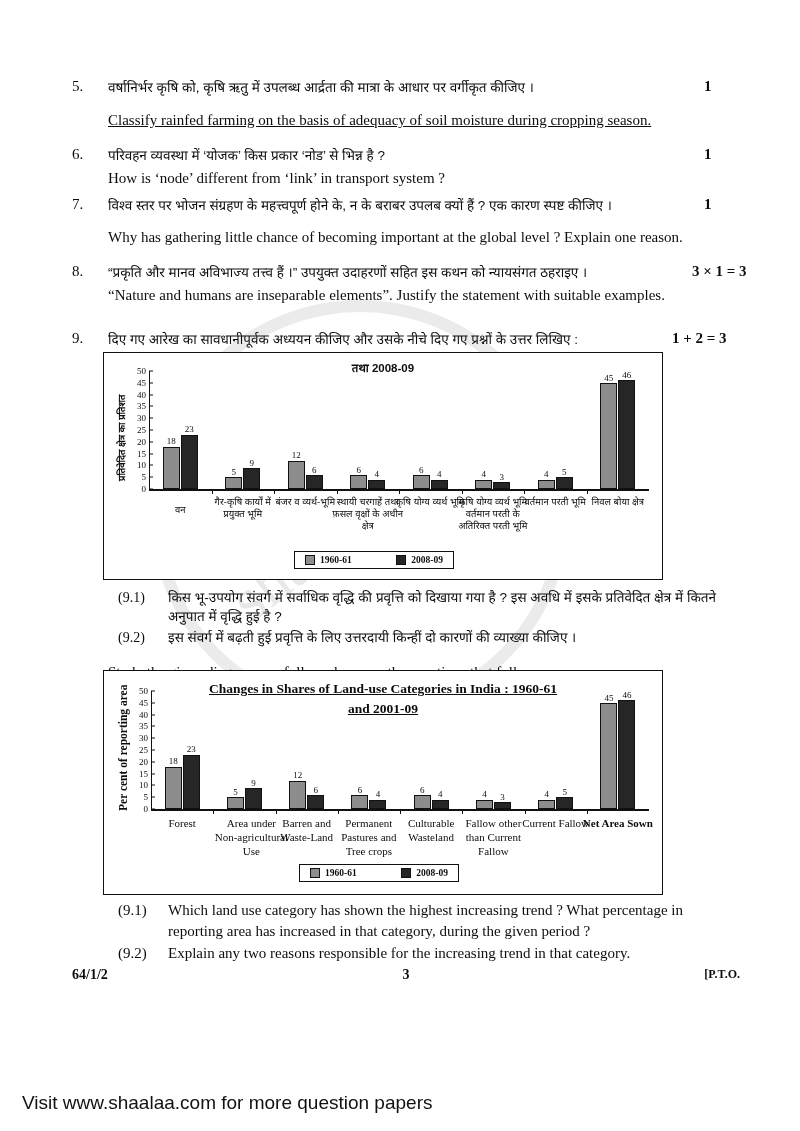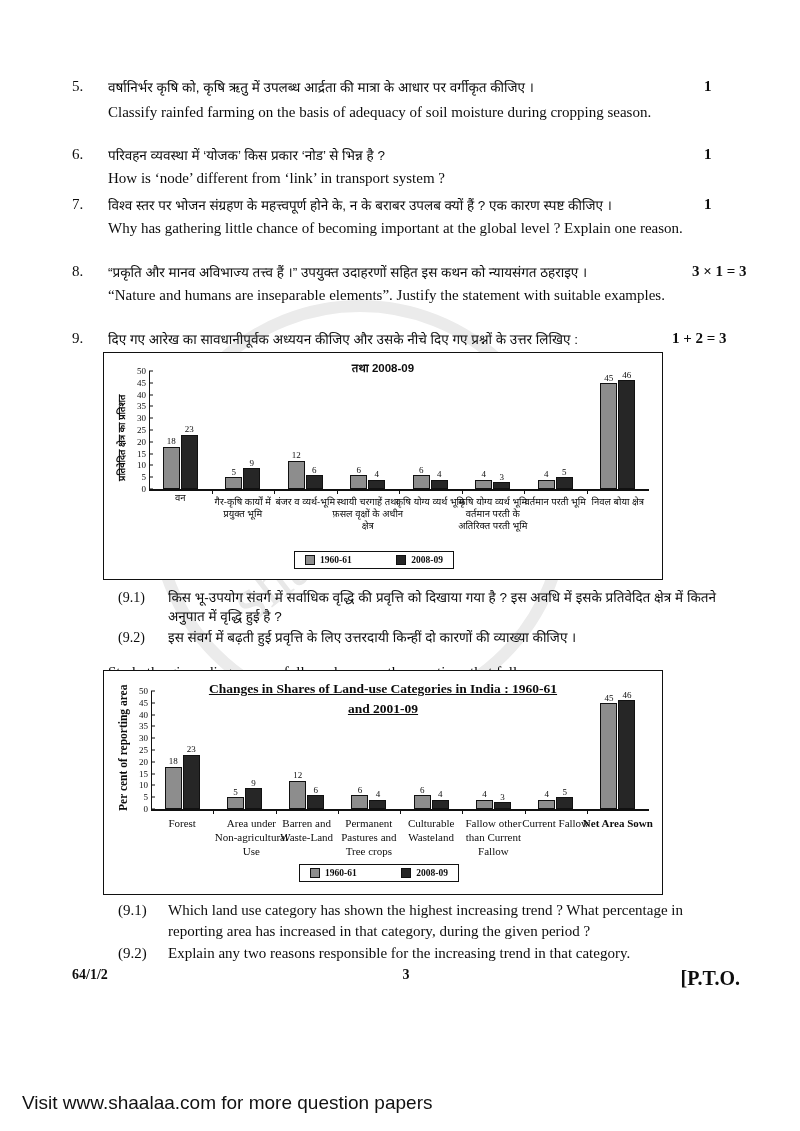--- a/index.html
+++ b/index.html
@@ -173,21 +173,21 @@
 
   
   .subq { position:absolute; }
   .subq-id { position:absolute; left:0; top:0; width:42px; }
   .subq-text { position:absolute; left:50px; }
 
   
   .footer-row { position:absolute; left:72px; right:60px; top:967px; height:20px; }
   .footer-left { position:absolute; left:0; font-weight:bold; font-size:14px; }
   .footer-center { position:absolute; left:50%; transform:translateX(-50%); font-weight:bold; font-size:14px; }
-  .footer-right { position:absolute; right:0; font-weight:bold; font-size:20px; }
+  .footer-right { position:absolute; right:0; font-weight:bold; font-size:12px; }
 
   .site-footer {
     position:absolute;
     left:22px; top:1092px;
     font-family:"Liberation Sans", sans-serif;
     font-size:19px;
     color:#111;
   }
 </style>
 </head>
@@ -197,39 +197,39 @@
   <div class="ring"></div>
   <div class="wtext">shaalaa.com</div>
 </div>
 
 <div id="page">
 
   <div class="q-block" style="left:72px; top:78px; width:660px;">
     <div class="q-num">5.</div>
     <div class="q-body">
       <div class="hi">वर्षानिर्भर कृषि को, कृषि ऋतु में उपलब्ध आर्द्रता की मात्रा के आधार पर वर्गीकृत कीजिए ।</div>
-      <div class="en" style="margin-top:5px;">Classify rainfed farming on the basis of adequacy of soil moisture during cropping season.</div>
+      <div class="en" style="margin-top:13px;text-decoration:underline;">Classify rainfed farming on the basis of adequacy of soil moisture during cropping season.</div>
     </div>
     <div class="q-marks">1</div>
   </div>
 
   <div class="q-block" style="left:72px; top:146px; width:660px;">
     <div class="q-num">6.</div>
     <div class="q-body">
       <div class="hi">परिवहन व्यवस्था में ‘योजक’ किस प्रकार ‘नोड’ से भिन्न है ?</div>
       <div class="en nj" style="margin-top:3px;">How is ‘node’ different from ‘link’ in transport system ?</div>
     </div>
     <div class="q-marks">1</div>
   </div>
 
   <div class="q-block" style="left:72px; top:196px; width:660px;">
     <div class="q-num">7.</div>
     <div class="q-body">
       <div class="hi">विश्व स्तर पर भोजन संग्रहण के महत्त्वपूर्ण होने के, न के बराबर उपलब क्यों हैं ? एक कारण स्पष्ट कीजिए ।</div>
-      <div class="en" style="margin-top:3px;font-family:Liberation Serif, serif;">Why has gathering little chance of becoming important at the global level ? Explain one reason.</div>
+      <div class="en" style="margin-top:12px;font-family:Liberation Serif, serif;">Why has gathering little chance of becoming important at the global level ? Explain one reason.</div>
     </div>
     <div class="q-marks">1</div>
   </div>
 
   <div class="q-block" style="left:72px; top:263px; width:660px;">
     <div class="q-num">8.</div>
     <div class="q-body">
       <div class="hi">“प्रकृति और मानव अविभाज्य तत्त्व हैं ।” उपयुक्त उदाहरणों सहित इस कथन को न्यायसंगत ठहराइए ।</div>
       <div class="en" style="margin-top:3px;">“Nature and humans are inseparable elements”. Justify the statement with suitable examples.</div>
     </div>
@@ -277,21 +277,21 @@
           <div class="ytick" style="top: 11.8px;">45</div>
           <div class="ytick-mark" style="left: 0px; top: 11.8px;"></div>
           <div class="ytick" style="top: 0px;">50</div>
           <div class="ytick-mark" style="left: 0px; top: 0px;"></div>
           <div class="bar" style="left: 13.75px; width: 17px; height: 42.48px; background: rgb(141, 141, 141);">
             <span class="bar-val">18</span>
           </div>
           <div class="bar" style="left: 31.75px; width: 17px; height: 54.28px; background: rgb(38, 38, 38);">
             <span class="bar-val">23</span>
           </div>
-          <div class="cat-label hi-c" style="left: -6px; width: 74.5px; top: 121px; text-align: center;">वन</div>
+          <div class="cat-label hi-c" style="left: -6px; width: 74.5px; top: 133px; text-align: center;">वन</div>
           <div class="xtick" style="left: 62.5px; top: 118px;"></div>
           <div class="bar" style="left: 76.25px; width: 17px; height: 11.8px; background: rgb(141, 141, 141);">
             <span class="bar-val">5</span>
           </div>
           <div class="bar" style="left: 94.25px; width: 17px; height: 21.24px; background: rgb(38, 38, 38);">
             <span class="bar-val">9</span>
           </div>
           <div class="cat-label hi-c" style="left: 56.5px; width: 74.5px; top: 125px;">गैर-कृषि कार्यों में प्रयुक्त भूमि</div>
           <div class="xtick" style="left: 125px; top: 118px;"></div>
           <div class="bar" style="left: 138.75px; width: 17px; height: 28.32px; background: rgb(141, 141, 141);">

